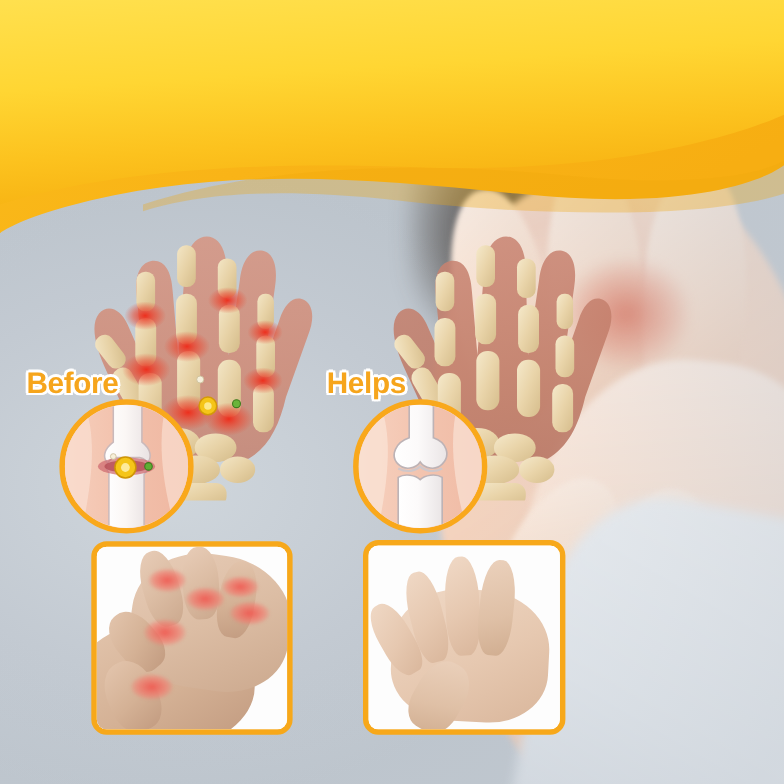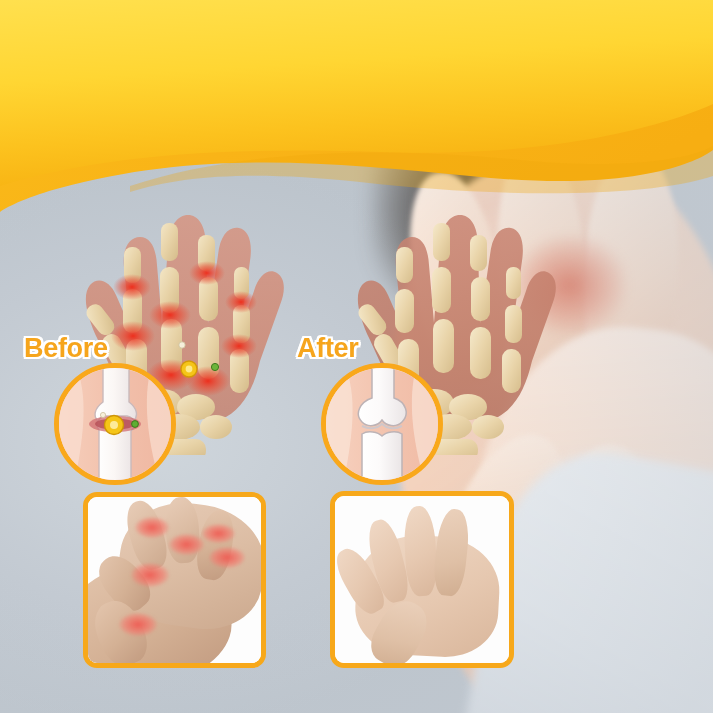--- a/index.html
+++ b/index.html
@@ -363,21 +363,21 @@
 
       <path d="M46,-4 L68,-4 L68,30 C80,34 84,46 76,54 C70,60 60,58 56,52 C52,58 42,60 36,54 C28,46 34,34 46,30 Z" fill="url(#bn2)" stroke="#bdb3b6" stroke-width="1.5"></path>
 
       <path d="M36,58 C44,62 52,60 56,56 C60,60 68,62 76,58" fill="none" stroke="#cfc7ca" stroke-width="2"></path>
 
       <path d="M36,66 C42,62 52,64 56,68 C60,64 70,62 76,66 L76,116 L36,116 Z" fill="url(#bn2)" stroke="#bdb3b6" stroke-width="1.5"></path>
     </svg>
   </div>
 
   <div class="label label-before">Before</div>
-  <div class="label label-after">After</div>
+  <div class="label label-after">Helps</div>
 
   <div class="photo-frame frame-left">
     <div class="ph">
 
       <div class="eh eh-skin2" style="left:-14%;top:40%;width:96%;height:72%;transform:rotate(-12deg);"></div>
 
       <div class="eh eh-skin" style="left:18%;top:4%;width:84%;height:74%;transform:rotate(8deg);"></div>
 
       <div class="eh eh-skin" style="left:24%;top:2%;width:19%;height:42%;transform:rotate(-16deg);"></div>
       <div class="eh eh-skin" style="left:45%;top:0%;width:19%;height:40%;transform:rotate(-4deg);"></div>

